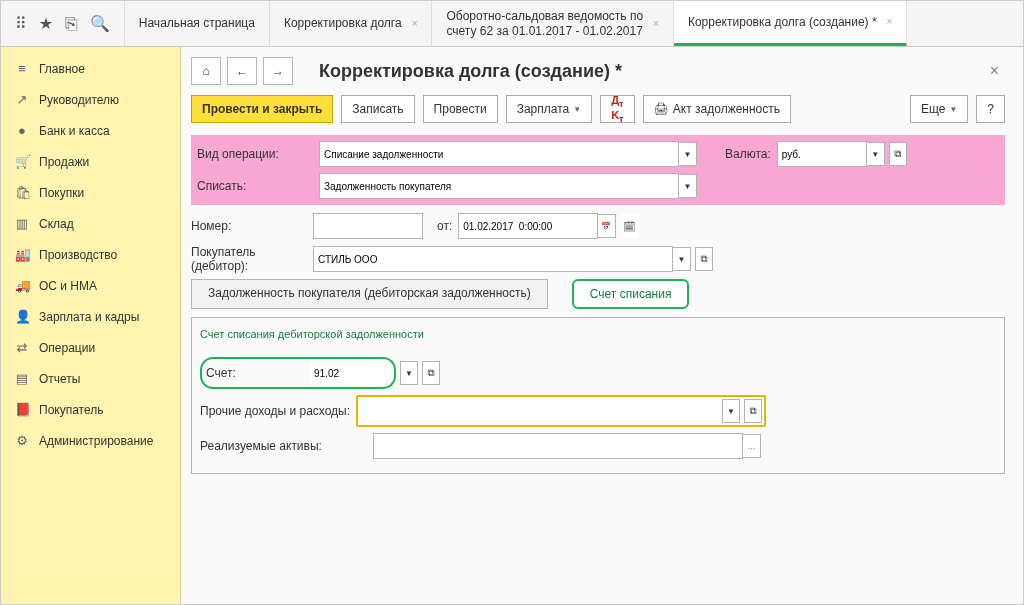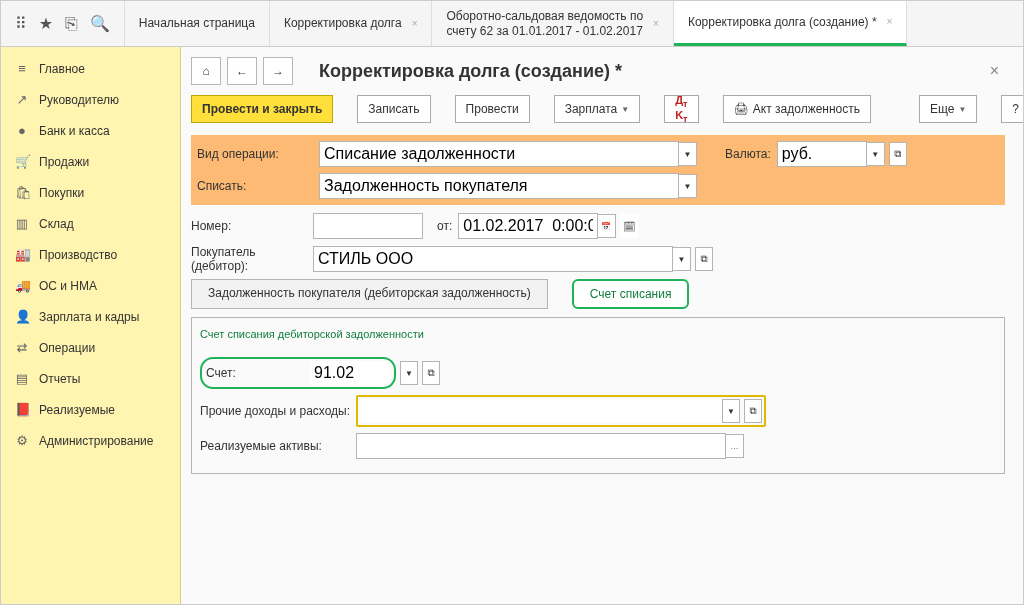--- a/index.html
+++ b/index.html
@@ -20,31 +20,31 @@
   .sidebar-item { display: flex; align-items: center; gap: 10px; padding: 8px 14px; cursor: pointer; color: #333; }
   .sidebar-item .ico { color: #666; font-size: 13px; width: 14px; text-align: center; }
 
   .main { flex: 1; background: #fafafa; padding: 10px 18px 10px 10px; display: flex; flex-direction: column; overflow: hidden; }
 
   .title-row { display: flex; align-items: center; margin-bottom: 10px; }
   .nav-btn { width: 30px; height: 28px; border: 1px solid #b7b7b7; background: #fff; margin-right: 6px; display:flex; align-items:center; justify-content:center; cursor:pointer; }
   .title { font-size: 18px; font-weight: bold; margin-left: 20px; flex: 1; }
   .close-x { font-size: 16px; color: #888; cursor: pointer; padding: 0 6px; }
 
-  .toolbar { display: flex; align-items: center; gap: 24px; margin-bottom: 12px; }
+  .toolbar { display: flex; align-items: center; gap: 8px; margin-bottom: 12px; }
   .btn { border: 1px solid #aaa; background: #fff; padding: 5px 10px; cursor: pointer; white-space: nowrap; display:flex; align-items:center; gap:4px; height: 28px; }
   .btn.primary { background: #ffe03a; border-color: #b7a900; font-weight: bold; }
   .btn .caret { font-size: 8px; color: #666; }
   .toolbar-spacer { flex: 1; }
 
-  .yellow-band { background: #fdba74; padding: 6px; margin-bottom: 8px; }
+  .yellow-band { background: #f9a8d4; padding: 6px; margin-bottom: 8px; }
   .form-row { display: flex; align-items: center; margin-bottom: 6px; }
   .label { width: 122px; }
   .sel { display: flex; align-items: center; }
-  .input { height: 24px; border: 1px solid #b4b4b4; background: #fff; padding: 12px 4px; font-size: 16px; }
+  .input { height: 24px; border: 1px solid #b4b4b4; background: #fff; padding: 12px 4px; font-size: 10px; }
   .dd-btn { width: 18px; height: 24px; border: 1px solid #b4b4b4; border-left: none; display:flex; align-items:center; justify-content:center; font-size:8px; cursor:pointer; background:#fff; }
   .ext-btn { width: 18px; height: 24px; border: 1px solid #b4b4b4; margin-left: 4px; display:flex; align-items:center; justify-content:center; font-size:10px; cursor:pointer; background:#fff; }
 
   .sub-tabs { display: flex; gap: 24px; margin-bottom: 8px; }
   .sub-tab { border: 1px solid #b4b4b4; padding: 6px 16px; background: #f2f2f2; cursor: pointer; }
   .sub-tab.current { border: 2px solid #1fb359; border-radius: 6px; background: #fff; color: #127d3e; }
 
   .section-title { color: #127d3e; font-size: 11px; margin-bottom: 17px; }
 
   .inner-tab-area { border: 1px solid #b4b4b4; padding: 10px 8px 14px 8px; }
@@ -127,21 +127,21 @@
         <div class="sidebar-item">
           <span class="ico">⇄</span>
           <span>Операции</span>
         </div>
         <div class="sidebar-item">
           <span class="ico">▤</span>
           <span>Отчеты</span>
         </div>
         <div class="sidebar-item">
           <span class="ico">📕</span>
-          <span>Реализуемые</span>
+          <span>Покупатель</span>
         </div>
         <div class="sidebar-item">
           <span class="ico">⚙</span>
           <span>Администрирование</span>
         </div>
       </div>
 
     <div class="main">
 
       <div class="title-row">
@@ -241,21 +241,21 @@
 
           <div class="form-row">
             <div style="width:156px;">Прочие доходы и расходы:</div>
             <div class="sel highlight-yellow" style="padding:2px;">
               <input class="input" style="width: 362px; border: none;">
               <div class="dd-btn" style="border-left:1px solid #b4b4b4;">▼</div>
               <div class="ext-btn">⧉</div>
             </div>
           </div>
 
-          <div class="form-row" style="margin-bottom:0;">
+          <div class="form-row" style="margin-bottom:0;gap:17px;">
             <div style="width:156px;">Реализуемые активы:</div>
             <div class="sel">
               <input class="input" style="width: 370px;">
               <div class="dd-btn">…</div>
             </div>
           </div>
         </div>
 
       </div>
     </div>

